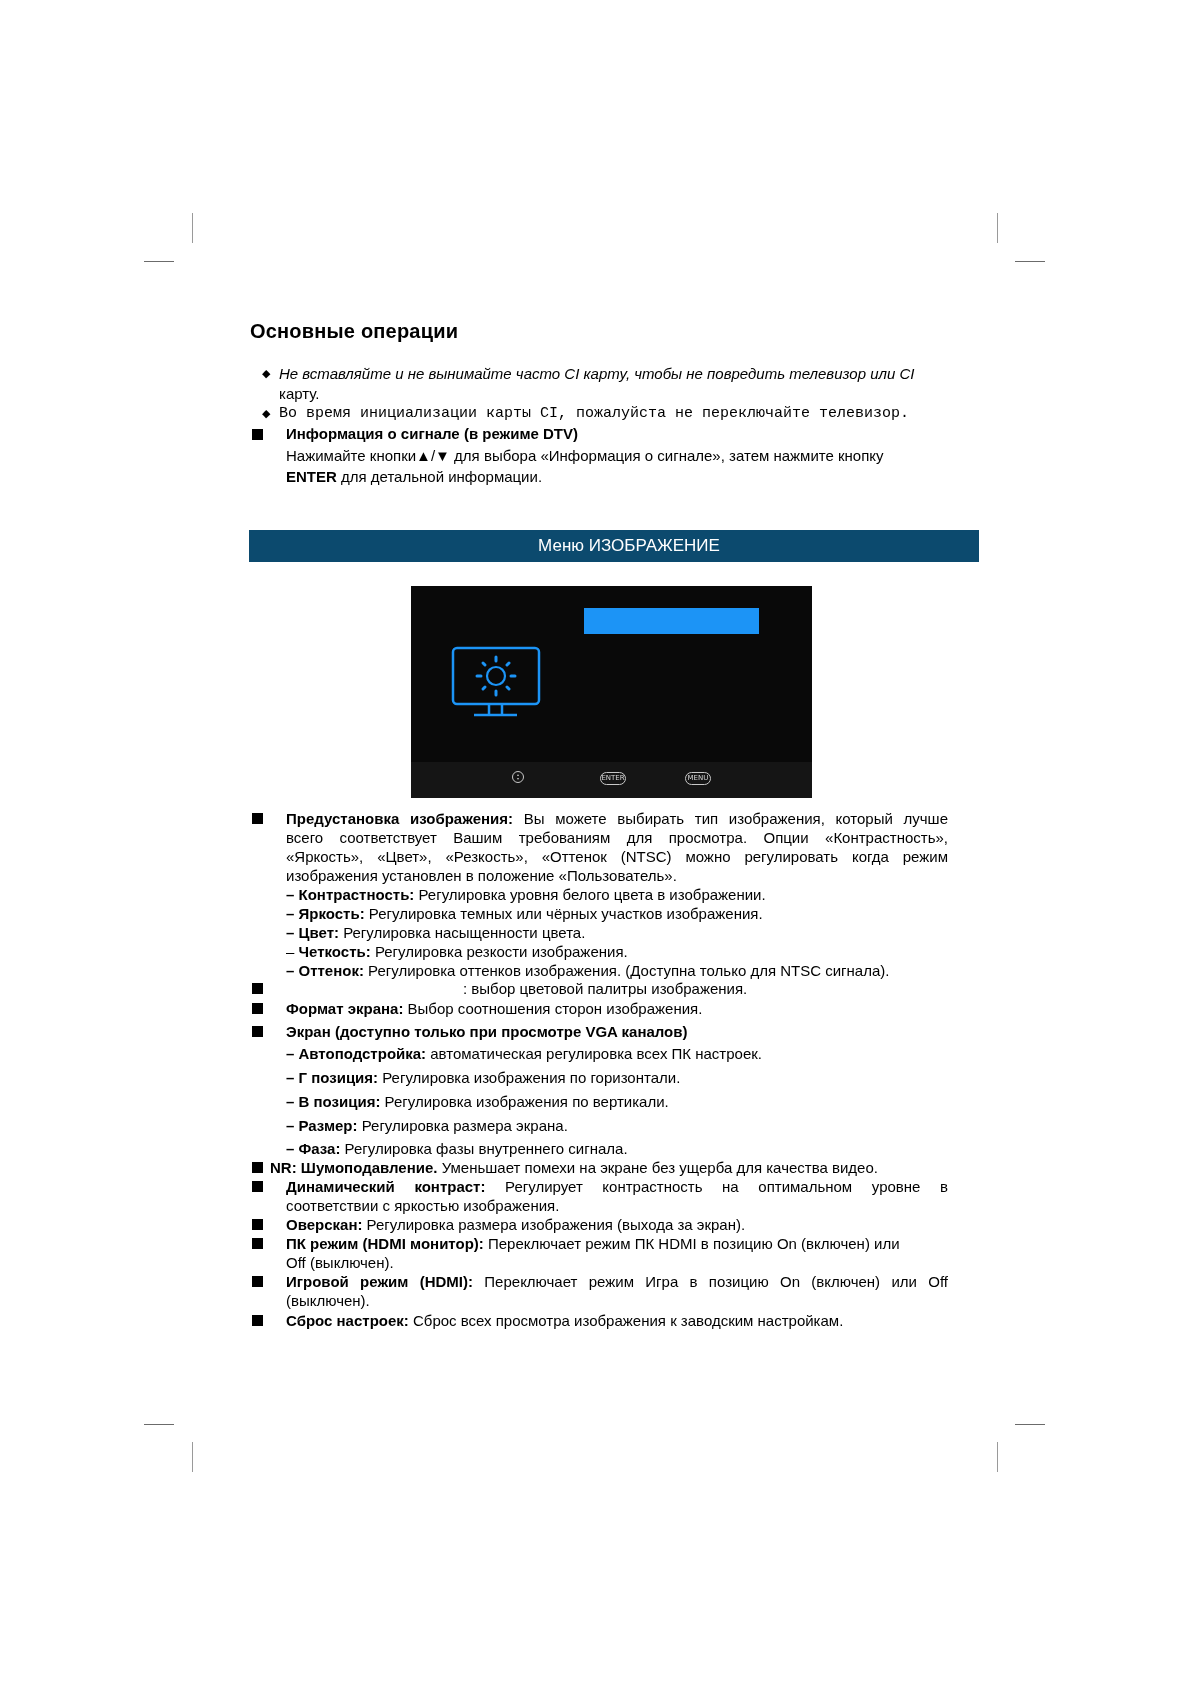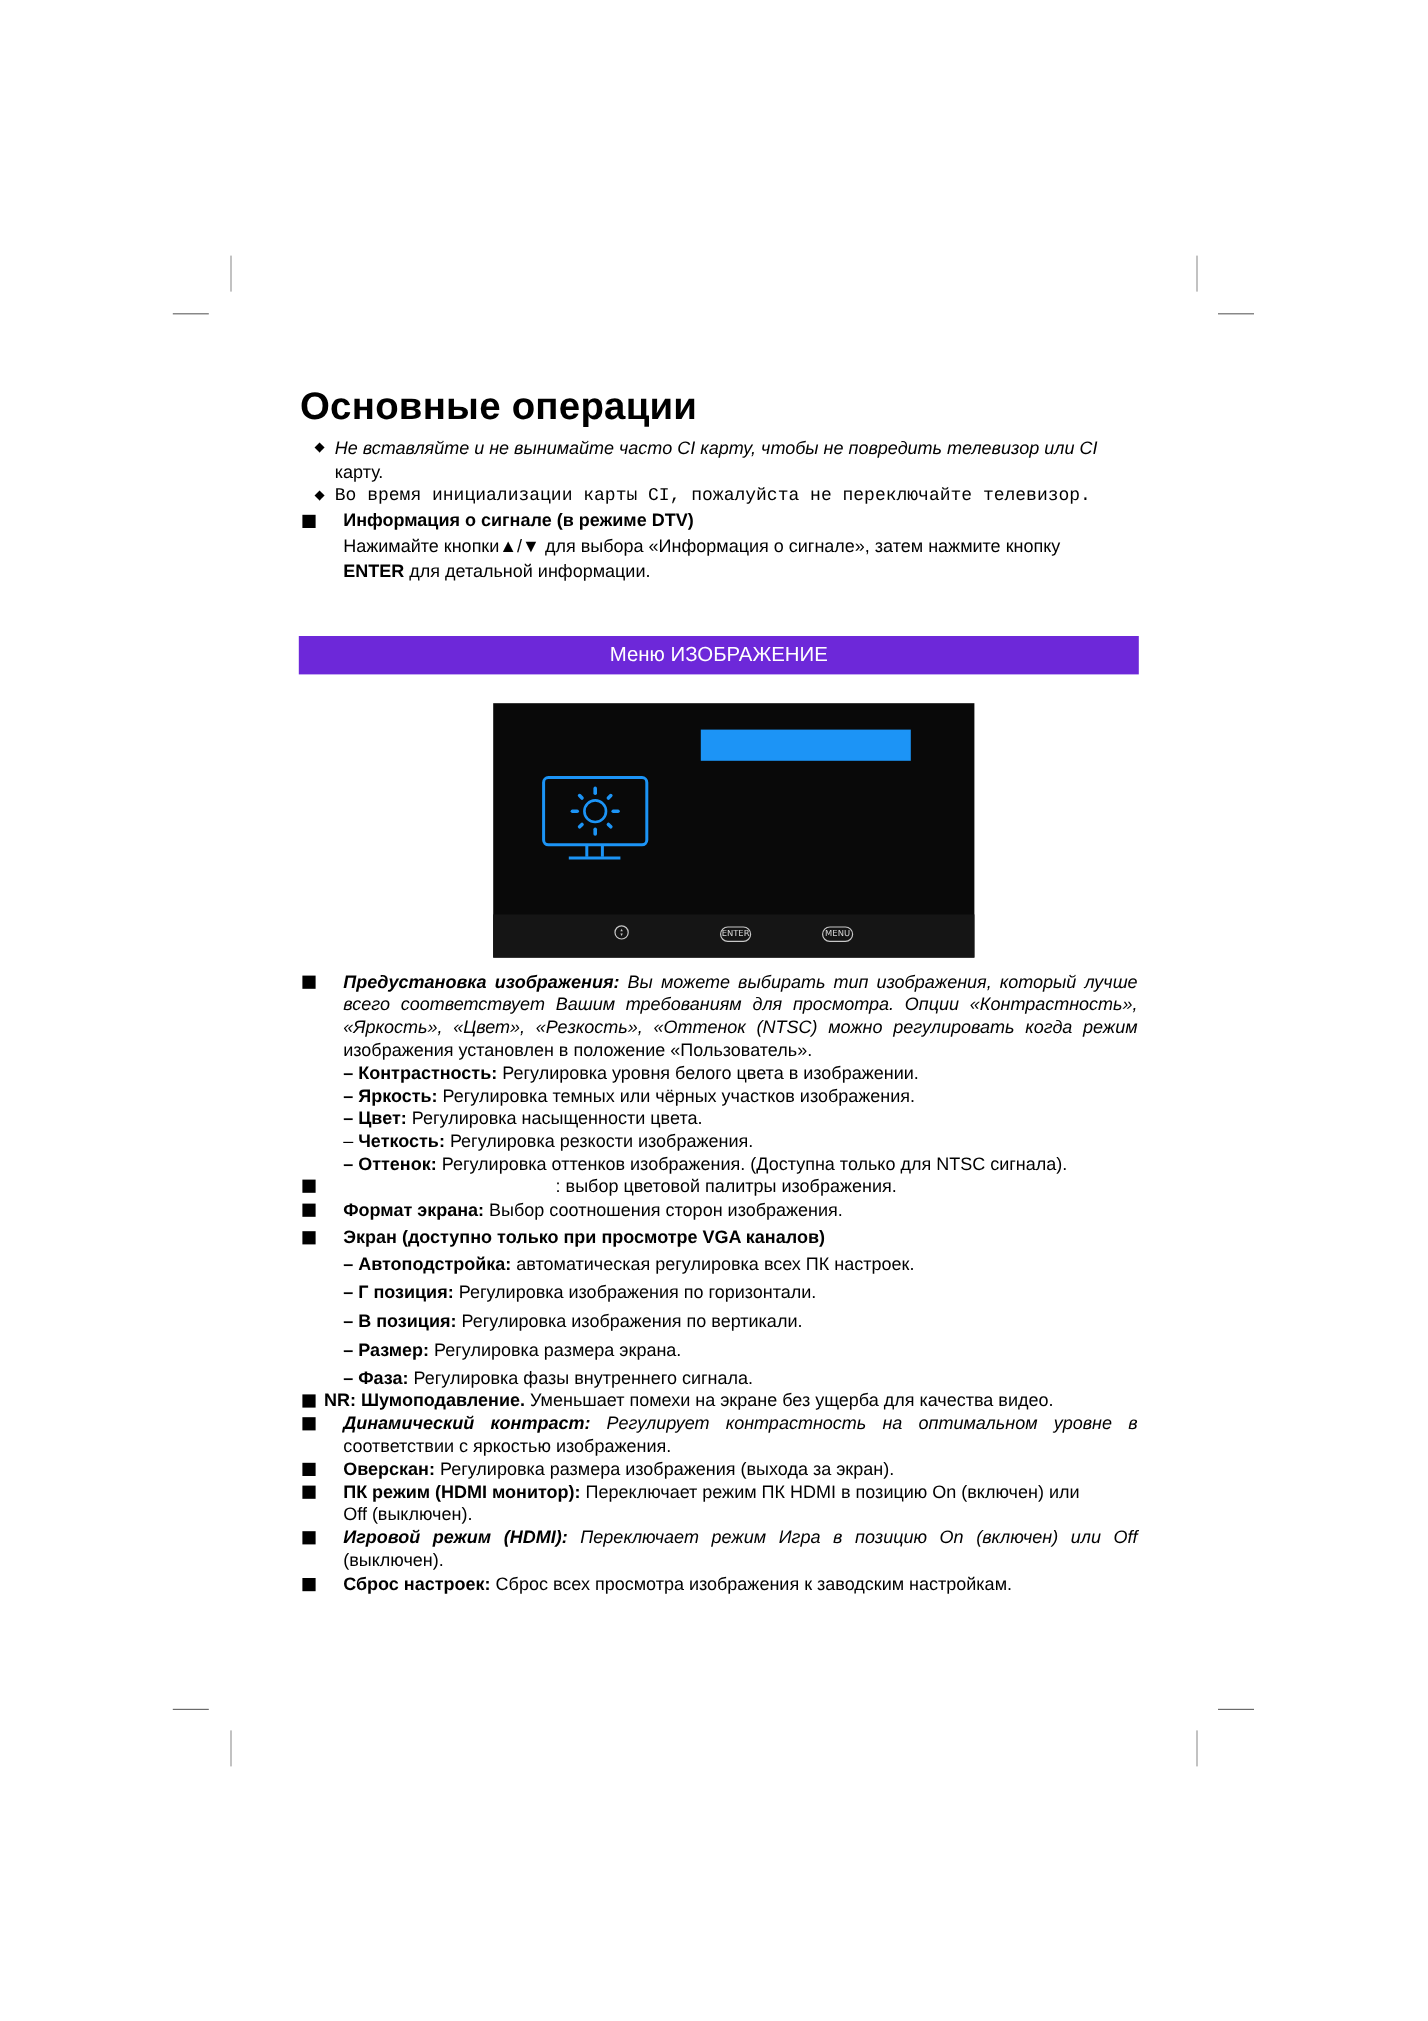--- a/index.html
+++ b/index.html
@@ -1,28 +1,28 @@
 <!DOCTYPE html>
 <html><head>
 <meta charset="utf-8">
 <style>
   html, body { margin:0; padding:0; background:#ffffff; }
   body { width:1190px; height:1684px; position:relative; overflow:hidden;
          font-family:"Liberation Sans", sans-serif; color:#000; }
   .mark { position:absolute; background:#6b6b6b; }
   .mark.v { width:1px; background:#9a9a9a; }
   .mark.h { height:1px; }
-  .title { position:absolute; left:250px; top:320px; font-size:32px; font-weight:bold; letter-spacing:0.2px; white-space:nowrap; }
+  .title { position:absolute; left:250px; top:320px; font-size:20px; font-weight:bold; letter-spacing:0.2px; white-space:nowrap; }
   .line { position:absolute; font-size:15px; line-height:19px; white-space:nowrap; }
-  .just { text-align:justify; text-align-last:justify; white-space:normal;font-style:italic; }
+  .just { text-align:justify; text-align-last:justify; white-space:normal; }
   .diamond { position:absolute; font-size:11px; line-height:19px; }
   .sq { position:absolute; width:11px; height:11px; background:#000; }
   b { font-weight:bold; }
-  .banner { position:absolute; left:249px; top:530px; width:700px; height:32px; background:#6d28d9;
-            color:#fff; font-size:17px; line-height:32px; text-align:center; }
+  .banner { position:absolute; left:249px; top:530px; width:700px; height:32px; background:#0c4a6e;
+            color:#fff; font-size:17px; line-height:32px; text-align:center;padding-left:30px; }
   .tv { position:absolute; left:411px; top:586px; width:401px; height:212px; background:#090909; }
   .tv-hl { position:absolute; left:173px; top:22px; width:175px; height:26px; background:#1c94f6; }
   .tv-icon { position:absolute; left:40px; top:60px; width:90px; height:72px; }
   .tv-footer { position:absolute; left:0; top:176px; width:401px; height:36px; background:#151515; }
   .pill { position:absolute; top:10px; height:11px; border:1px solid #c8c8c8; border-radius:7px;
           color:#d8d8d8; font-size:7px; line-height:11px; text-align:center; font-family:"DejaVu Sans", sans-serif; }
   .nav-ic { position:absolute; left:101px; top:9px; width:12px; height:12px; border:1px solid #c8c8c8; border-radius:50%; box-sizing:border-box; }
   .nav-ic:before, .nav-ic:after { content:""; position:absolute; left:4px; width:0; height:0; border-left:1.5px solid transparent; border-right:1.5px solid transparent; }
   .nav-ic:before { top:2px; border-bottom:2px solid #c8c8c8; }
   .nav-ic:after { bottom:2px; border-top:2px solid #c8c8c8; }

